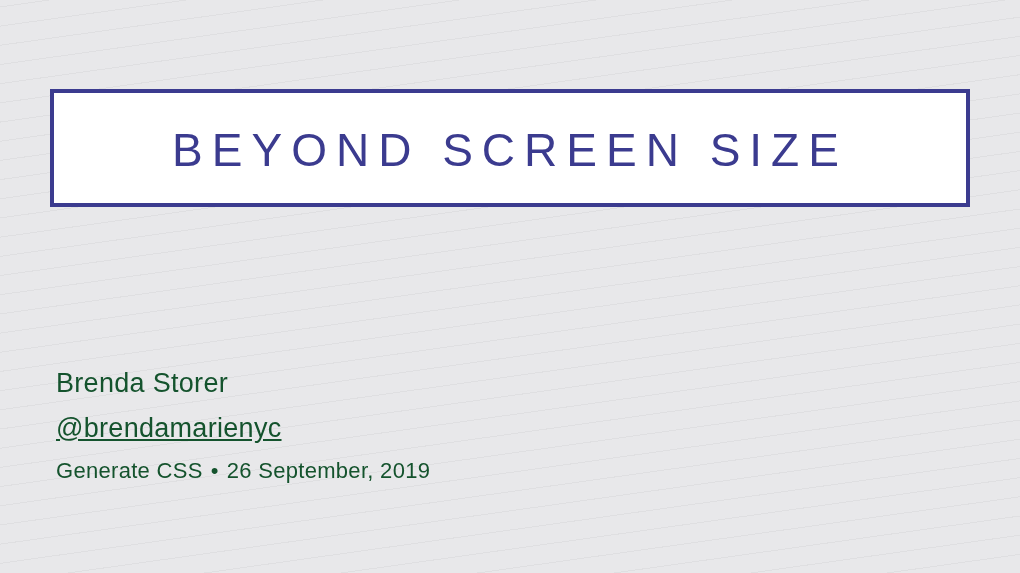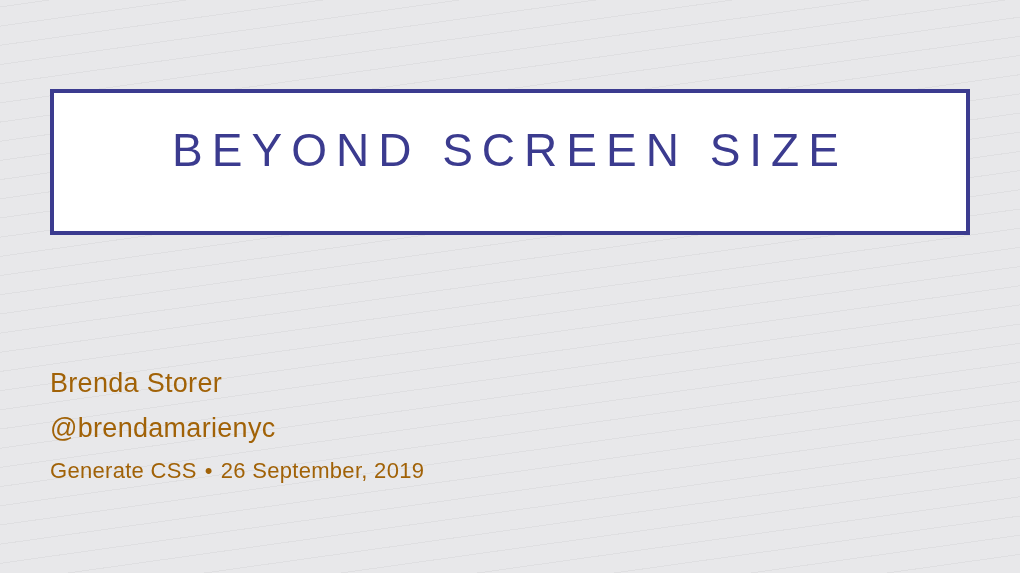--- a/index.html
+++ b/index.html
@@ -22,56 +22,57 @@
       position: relative;
       overflow: hidden;
     }
     .title-box {
       position: absolute;
       top: 89px;
       left: 50px;
       right: 50px;
       border: 4px solid #3b3b8f;
       background-color: #ffffff;
-      padding: 30px 30px 42px 30px;
+      padding: 30px 30px 14px 30px;
       text-align: center;
     }
     .main-title {
       font-size: 46px;
       font-weight: 400;
       letter-spacing: 9px;
       color: #3b3b8f;
       margin-bottom: 12px;
       font-family: 'Futura', 'Century Gothic', Arial, sans-serif;
     }
     .subtitle {
       font-size: 28px;
       font-weight: 400;
       color: #3b3b8f;
       letter-spacing: 0.5px;
       font-family: 'Futura', 'Century Gothic', Arial, sans-serif;
     }
     .author-block {
       position: absolute;
-      left: 50px;
+      left: 56px;
       top: 368px;
-      color: #a16207;
+      color: #14532d;
       font-family: 'Futura', 'Century Gothic', Arial, sans-serif;
     }
     .author-name {
       font-size: 27px;
       font-weight: 400;
       margin-bottom: 14px;
       letter-spacing: 0.3px;
     }
     .author-handle {
       font-size: 27px;
       font-weight: 400;
       margin-bottom: 14px;
       letter-spacing: 0.3px;
+      text-decoration: underline;
     }
     .event-line {
       font-size: 22px;
       font-weight: 400;
       letter-spacing: 0.3px;
     }
     .bullet {
       display: inline-block;
       margin: 0 8px;
     }

